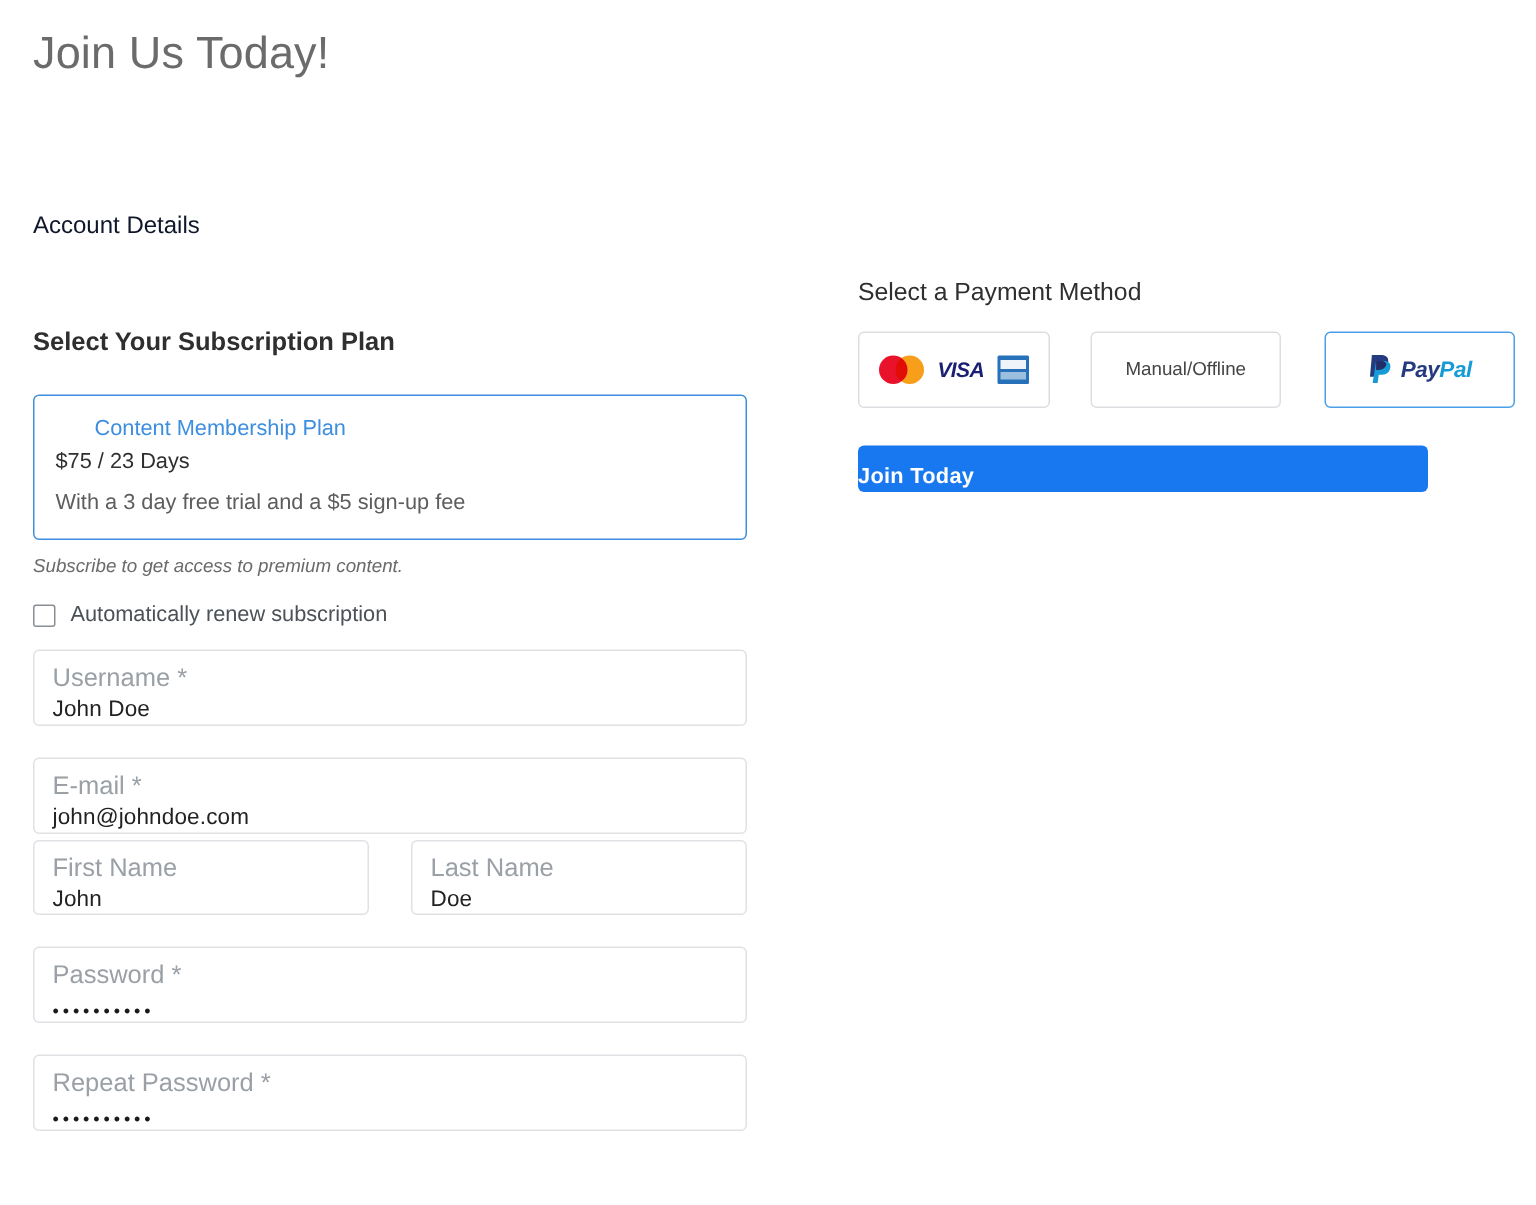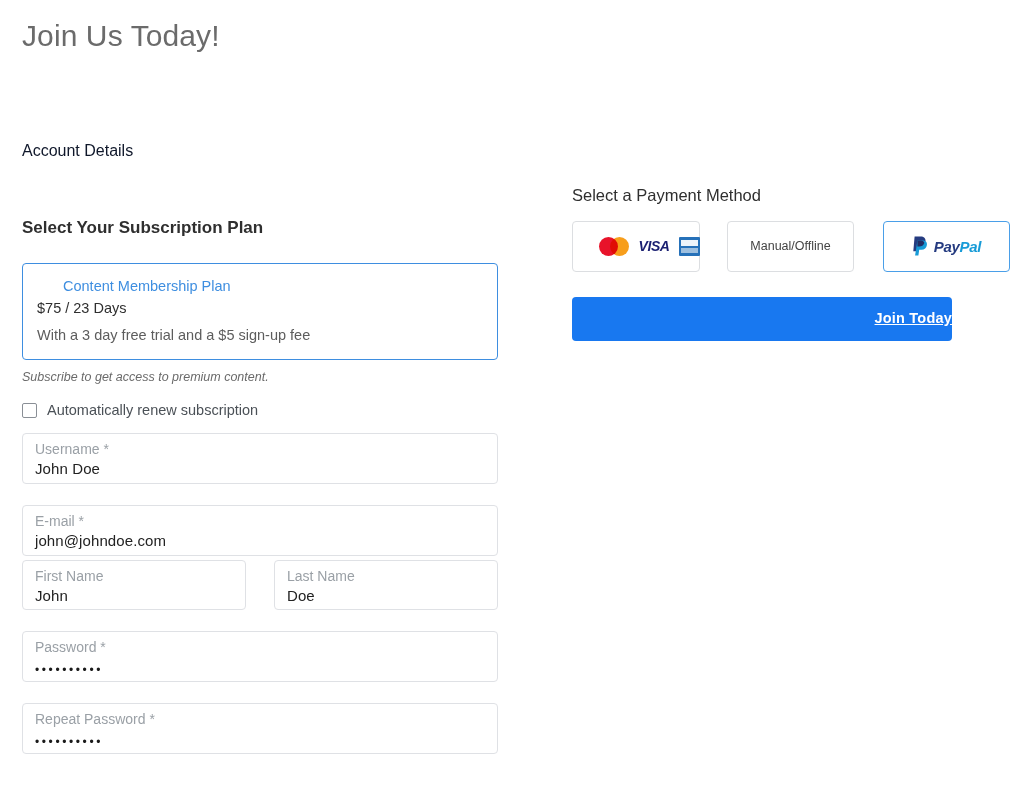--- a/index.html
+++ b/index.html
@@ -130,21 +130,21 @@
     border: 1px solid #dfe1e5;
     border-radius: 4px;
     background: #fff;
     height: 51px;
     padding: 7px 12px 0 12px;
     margin-top: 13px;
     position: relative;
     cursor: text;
   }
   .field-label {
-    font-size: 14px;
+    font-size: 17px;
     color: #9aa0a6;
     line-height: 1.25;
     display: block;
   }
   .field-value {
     font-size: 15px;
     color: #222;
     line-height: 1.35;
     display: block;
     margin-top: 1px;
@@ -211,21 +211,20 @@
   .pay-btn-label {
     font-size: 12.5px;
     color: #444;
     line-height: 1.2;
   }
 
   .card-logos {
     display: flex;
     align-items: center;
     gap: 9px;
-    padding-left: 27px;
   }
 
   
   .mc {
     position: relative;
     width: 30px;
     height: 19px;
     flex: 0 0 auto;
   }
   .mc i {
@@ -290,35 +289,34 @@
     line-height: 1;
     white-space: nowrap;
   }
   .pp-word .a { color: #253b80; }
   .pp-word .b { color: #179bd7; }
 
   
   .submit-btn {
     display: block;
     width: 380px;
-    height: 44px;
+    height: 31px;
     margin-top: 25px;
     background: #1878f0;
     border: none;
     border-radius: 4px;
     color: #fff;
     font-family: "Liberation Sans", sans-serif;
     font-size: 14.5px;
     font-weight: bold;
     letter-spacing: 0.2px;
     cursor: pointer;
     line-height: 43px;
     padding: 0;
-    text-align: right;
-    text-decoration: underline;
+    text-align: left;
   }
 </style>
 </head>
 <body>
 
 <div class="page-title">Join Us Today!</div>
 
 <div id="account-details-heading" class="section-heading">Account Details</div>
 
 <div class="left-col">

